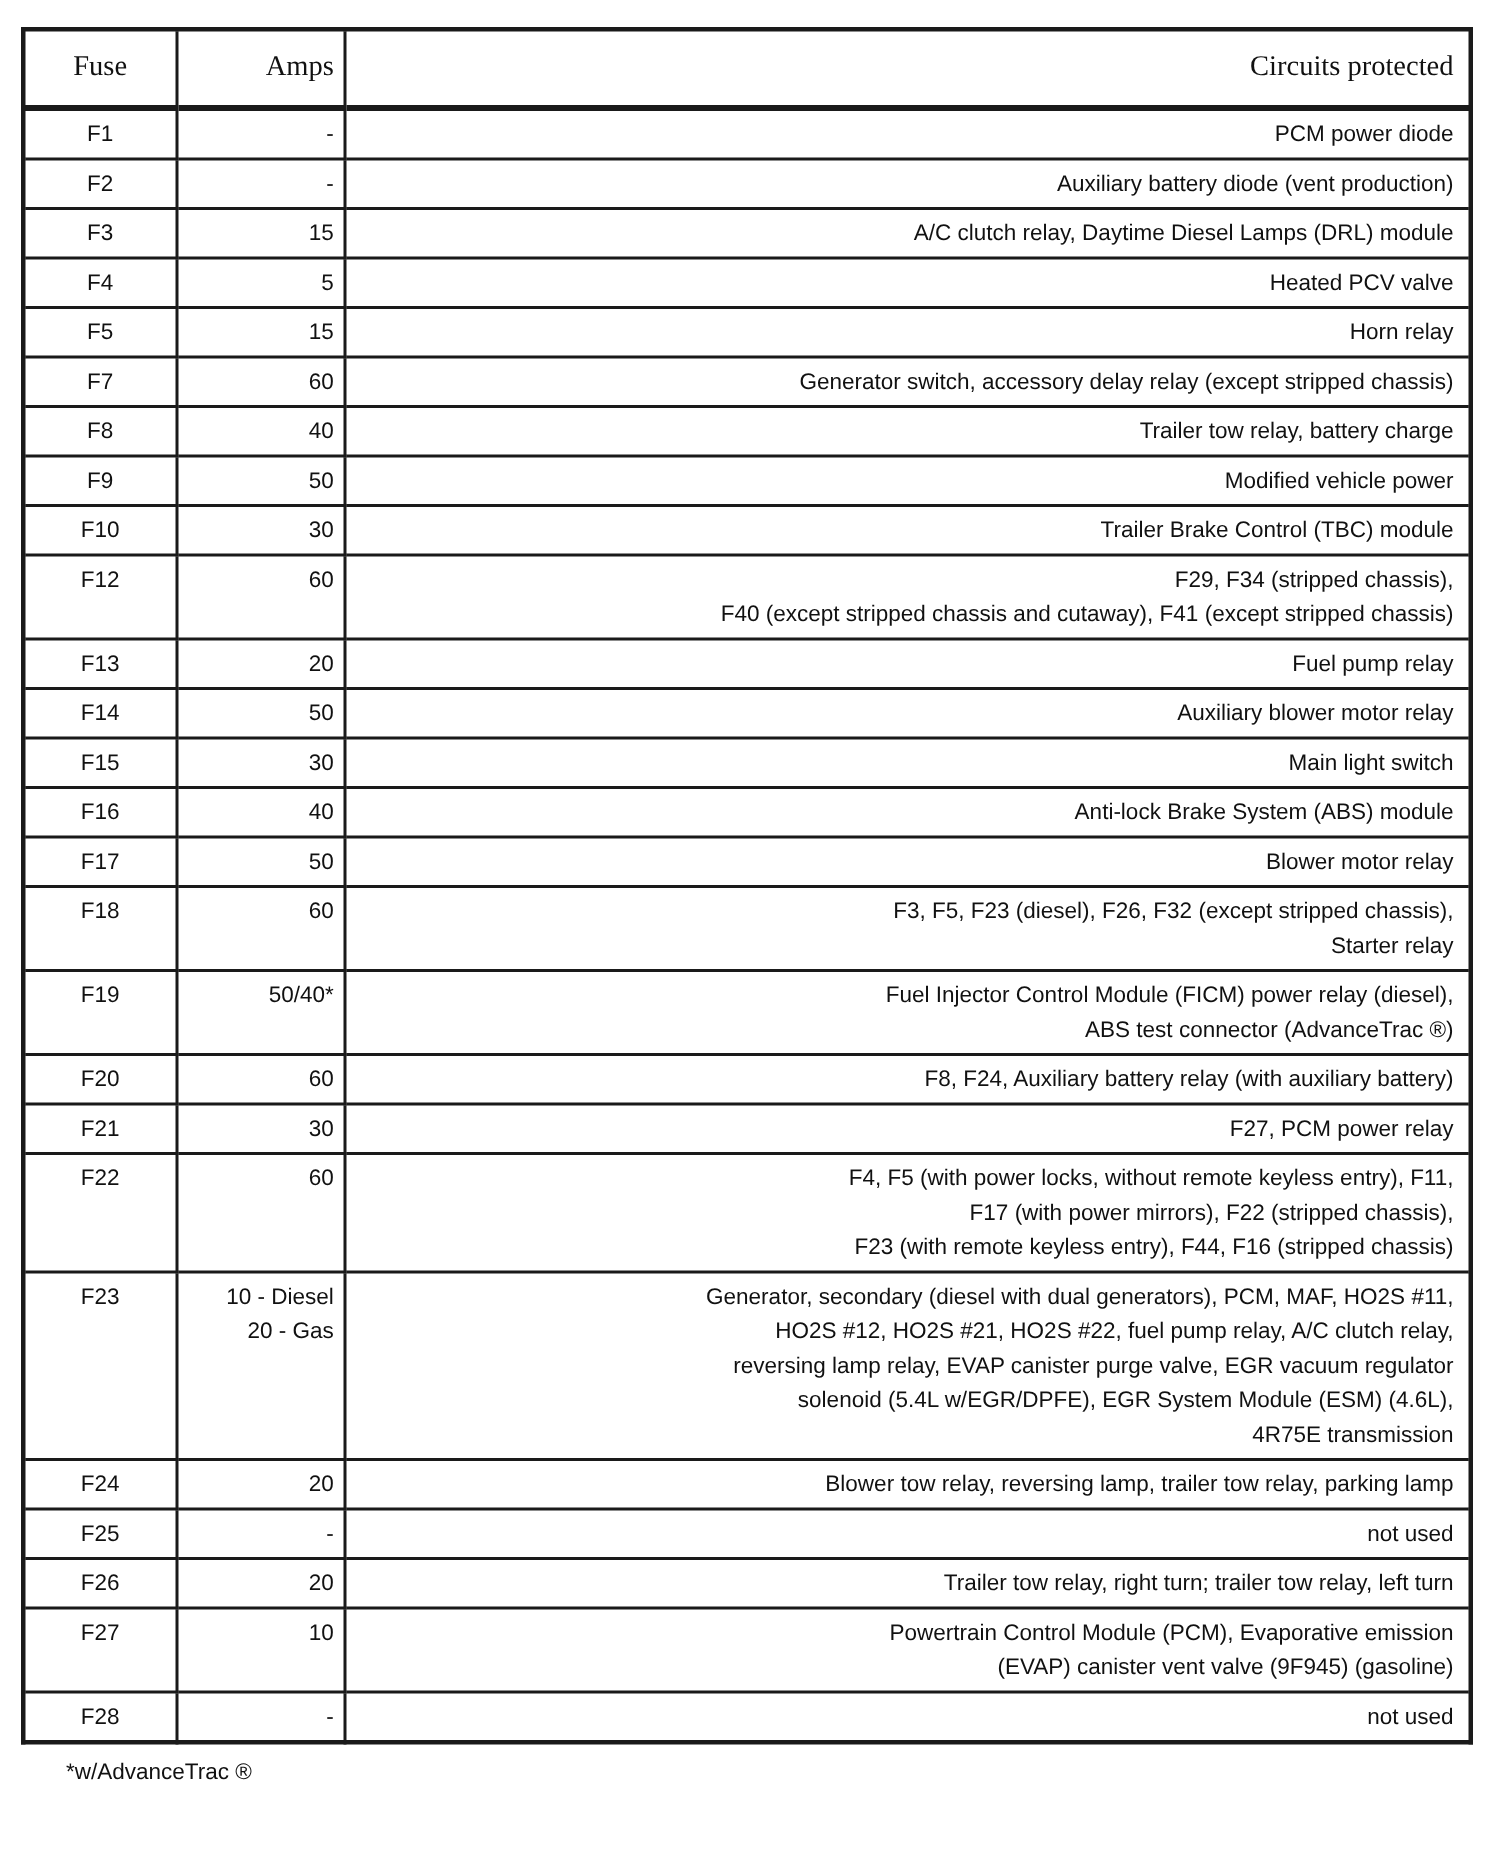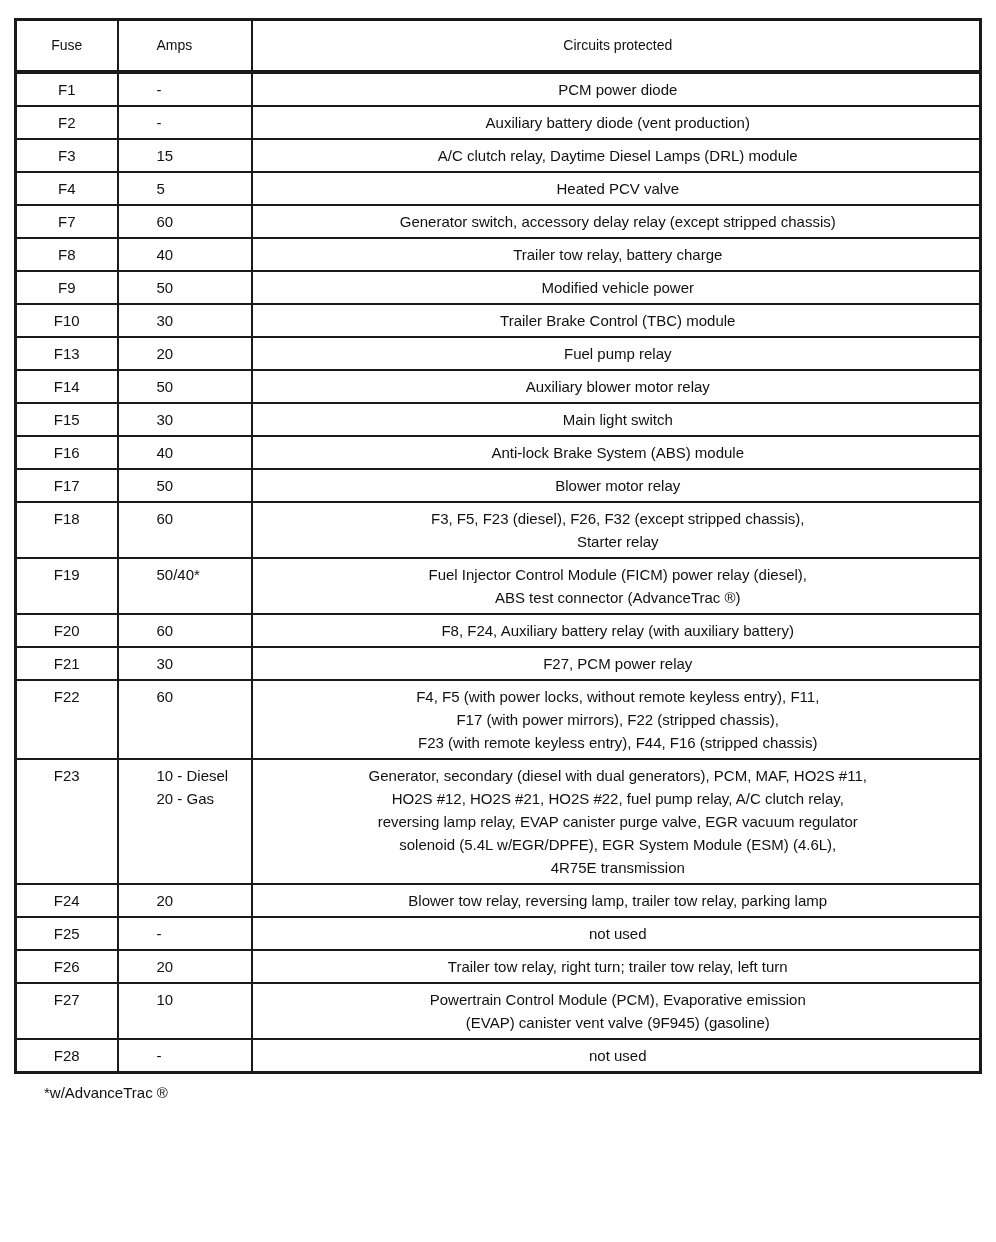--- a/index.html
+++ b/index.html
@@ -27,25 +27,26 @@
     font-size: 15px;
     color: #111111;
     vertical-align: top;
     box-sizing: border-box;
   }
   .fuse-table thead th {
     height: 52px;
     vertical-align: middle;
     font-weight: normal;
     border-bottom: 4px solid #1a1a1a;
-    font-size: 14px;
+    font-size: 19px;
+    font-family: Liberation Serif, serif;
   }
   .col-fuse  { width: 102px; text-align: center; }
-  .col-amps  { width: 134px; text-align: left; padding-left: 38px; padding-right: 6px; }
-  .col-circuits { text-align: center; padding-left: 14px; padding-right: 10px; }
+  .col-amps  { width: 112px; text-align: right; padding-left: 4px; padding-right: 6px; }
+  .col-circuits { text-align: right; padding-left: 14px; padding-right: 10px; }
   .fuse-table tbody td {
     padding-top: 4px;
     padding-bottom: 4px;
     line-height: 23px;
     white-space: pre-line;
   }
   .fuse-table tbody td.col-fuse {
     font-weight: normal;
     padding-left: 2px;
     padding-right: 2px;
@@ -83,38 +84,49 @@
           <td class="col-fuse">F3</td>
           <td class="col-amps">15</td>
           <td class="col-circuits">A/C clutch relay, Daytime Diesel Lamps (DRL) module</td>
         </tr>
         <tr>
           <td class="col-fuse">F4</td>
           <td class="col-amps">5</td>
           <td class="col-circuits">Heated PCV valve</td>
         </tr>
         <tr>
+          <td class="col-fuse">F5</td>
+          <td class="col-amps">15</td>
+          <td class="col-circuits">Horn relay</td>
+        </tr>
+        <tr>
           <td class="col-fuse">F7</td>
           <td class="col-amps">60</td>
           <td class="col-circuits">Generator switch, accessory delay relay (except stripped chassis)</td>
         </tr>
         <tr>
           <td class="col-fuse">F8</td>
           <td class="col-amps">40</td>
           <td class="col-circuits">Trailer tow relay, battery charge</td>
         </tr>
         <tr>
           <td class="col-fuse">F9</td>
           <td class="col-amps">50</td>
           <td class="col-circuits">Modified vehicle power</td>
         </tr>
         <tr>
           <td class="col-fuse">F10</td>
           <td class="col-amps">30</td>
           <td class="col-circuits">Trailer Brake Control (TBC) module</td>
+        </tr>
+        <tr>
+          <td class="col-fuse">F12</td>
+          <td class="col-amps">60</td>
+          <td class="col-circuits">F29, F34 (stripped chassis),
+F40 (except stripped chassis and cutaway), F41 (except stripped chassis)</td>
         </tr>
         <tr>
           <td class="col-fuse">F13</td>
           <td class="col-amps">20</td>
           <td class="col-circuits">Fuel pump relay</td>
         </tr>
         <tr>
           <td class="col-fuse">F14</td>
           <td class="col-amps">50</td>
           <td class="col-circuits">Auxiliary blower motor relay</td>

